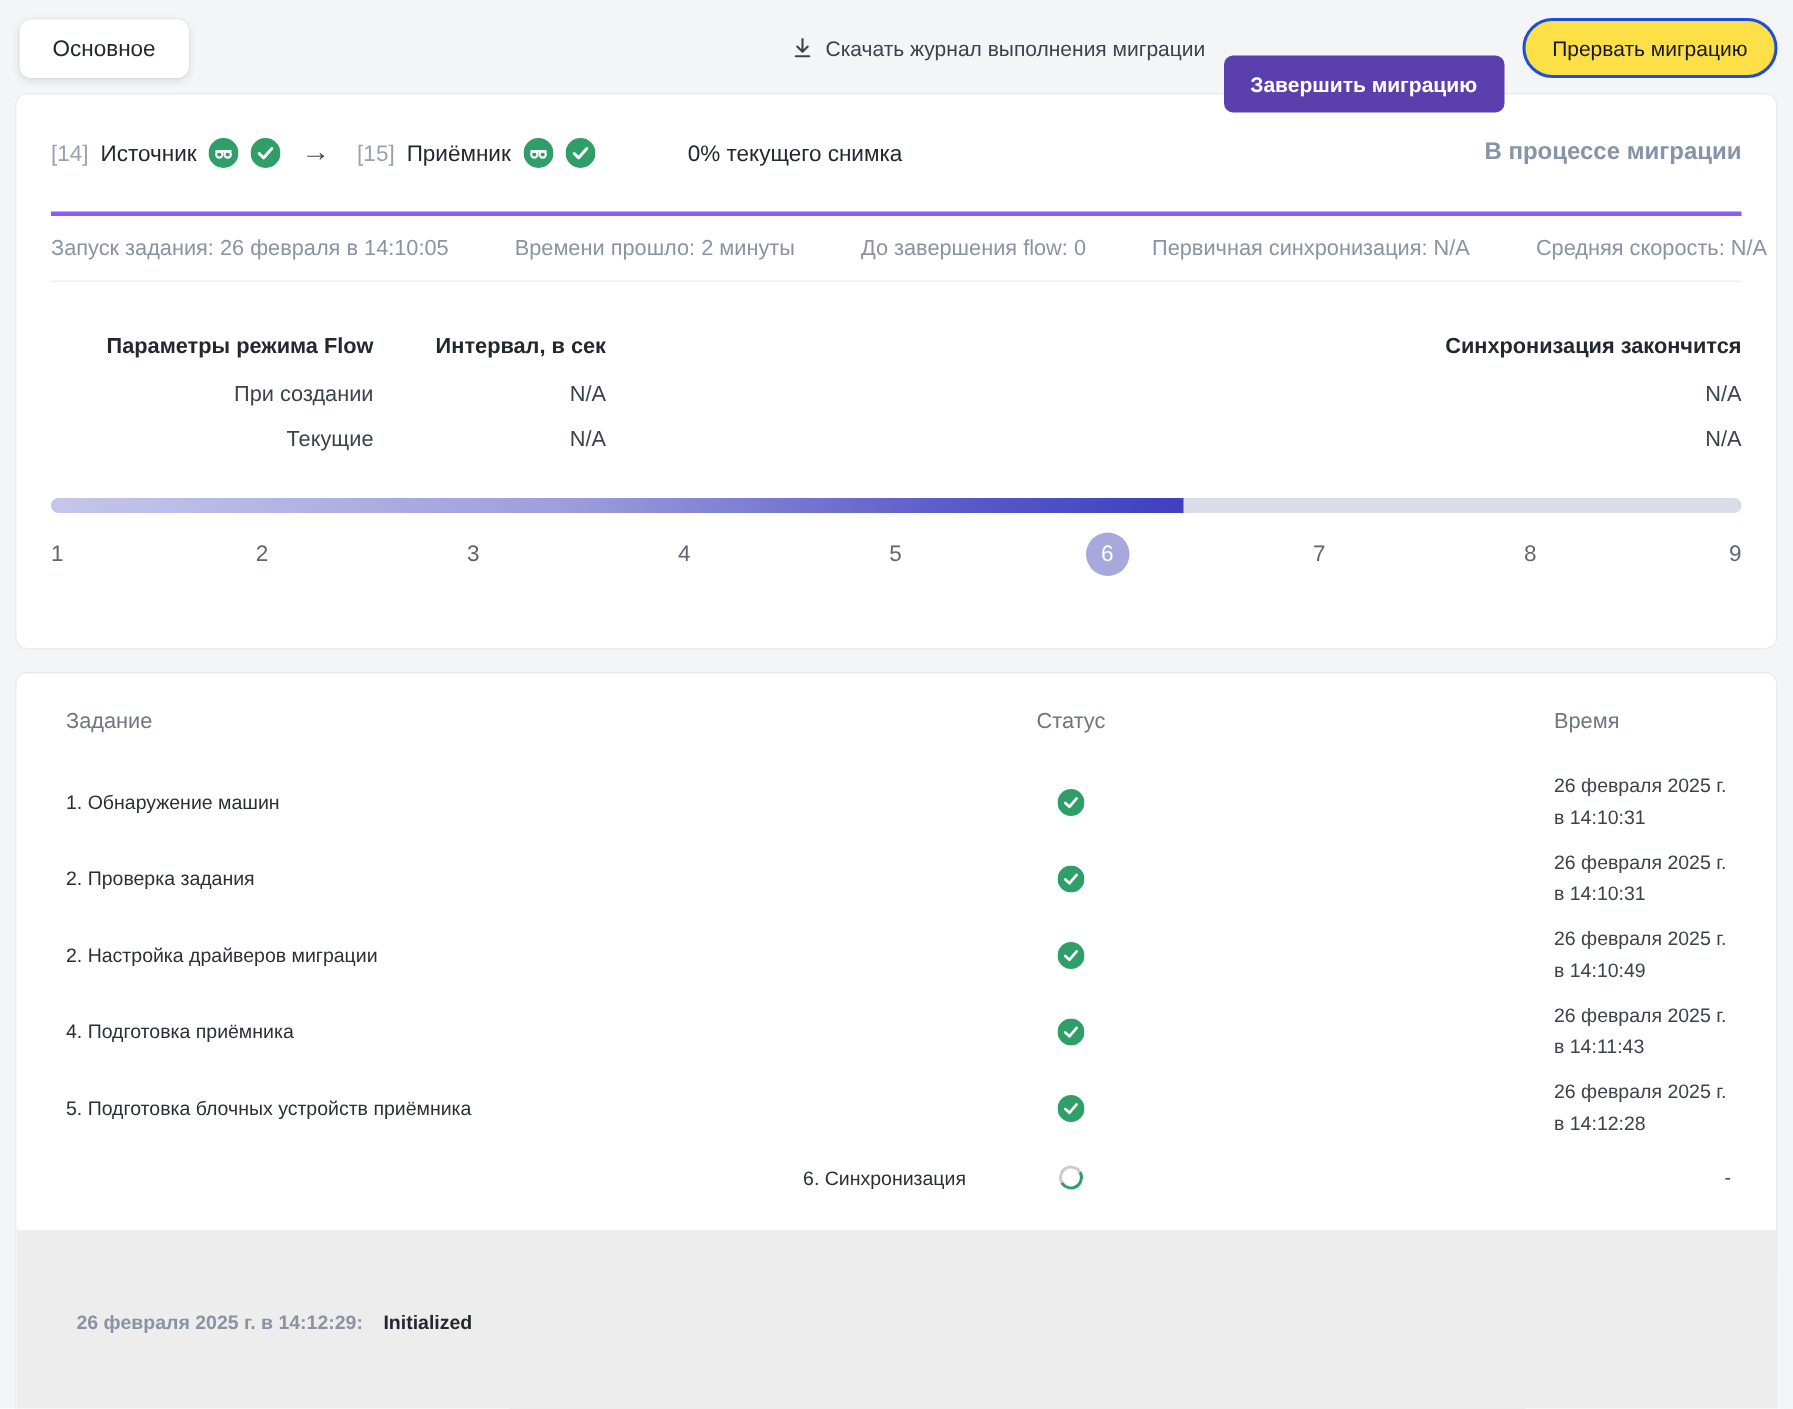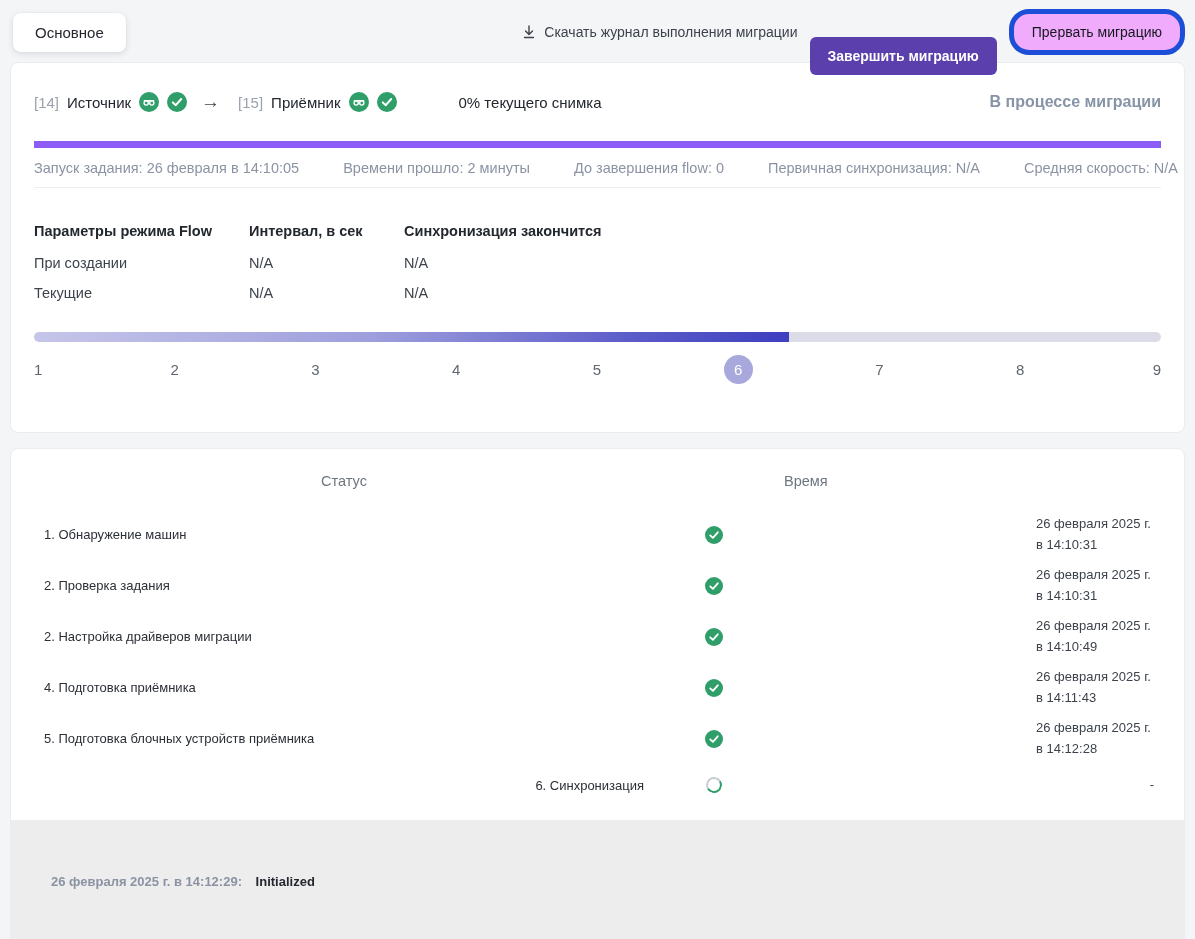--- a/index.html
+++ b/index.html
@@ -22,22 +22,22 @@
     box-shadow:0 2px 6px rgba(30,30,60,.12), 0 0 0 1px rgba(30,30,60,.02);
   }
   .topbar-right { margin-left:auto; display:flex; align-items:center; gap:12px; }
   .download-link { display:flex; align-items:center; gap:8px; font-size:14px; color:#3d434c; cursor:pointer; }
   .download-link svg { display:block; }
   .btn-primary {
     background:#5b3fad; color:#fff; font-size:14px; font-weight:700;
     border:none; border-radius:6px; padding:11px 18px; cursor:pointer;margin-top:48px;
   }
   .btn-outline {
-    background:#f0abfc; color:#16181d; font-size:14px; font-weight:400;
-    border:5px solid #1d4ed8; border-radius:20px; padding:10px 18px; cursor:pointer;
+    background:#fde047; color:#16181d; font-size:14px; font-weight:400;
+    border:2px solid #1d4ed8; border-radius:20px; padding:10px 18px; cursor:pointer;
   }
 
   
   .card {
     background:#fff; border:1px solid #ececf0; border-radius:8px;
     margin:0 10px; 
   }
   .card1 { margin-top:8px; padding:0 23px; }
   .card2 { margin-top:15px; padding:0; height:510px; overflow:hidden; }
 
@@ -47,28 +47,28 @@
   .endpoint .ep-id { color:#9aa2ae; }
   .endpoint .ep-name { color:#23272e; }
   .icon-badge { width:20px; height:20px; display:block; }
   .arrow-glyph { font-size:19px; color:#3d434c; margin:0 18px 0 14px; }
   .snapshot-progress { font-size:15px; color:#23272e; margin-left:62px; }
   .migration-status { margin-left:auto; font-size:16px; font-weight:700; color:#8793a6; }
 
   
   .stats-strip {
     display:flex; align-items:center; height:47px;
-    border-top:7px solid #8b5cf6; border-bottom:1px solid #eceef1;
+    border-top:3px solid #8b5cf6; border-bottom:1px solid #eceef1;
     font-size:14.5px; color:#8b93a3;
   }
   .stat-item { white-space:nowrap; }
   .stat-sep { width:1px; height:22px; background:#e7eaee; margin:0 22px; }
 
   
-  .flow-table { margin-top:35px; font-size:14.5px; }
+  .flow-table { margin-top:35px; font-size:14.5px;text-align:right; }
   .flow-row { display:grid; grid-template-columns:215px 155px 1fr; margin-bottom:14px; }
   .flow-row.head { font-weight:700; color:#23272e; margin-bottom:16px; }
   .flow-row .cell { color:#3d434c; }
   .flow-row.head .cell { color:#23272e; }
 
   
   .progress-wrap { margin-top:31px; }
   .progress-track {
     height:10px; border-radius:6px; background:#dcdce8; overflow:hidden; position:relative;
   }
@@ -222,20 +222,21 @@
       <span class="step">8</span>
       <span class="step">9</span>
     </div>
   </div>
   <div class="card1-bottom-pad"></div>
 </div>
 
 <div class="card card2">
   <div class="tasks-pad">
     <div class="tasks-grid tasks-header">
+      <span>Задание</span>
       <span class="th-status">Статус</span>
       <span></span>
       <span>Время</span>
     </div>
 
     <div class="tasks-grid task-row">
       <span class="task-label">1. Обнаружение машин</span>
       <span class="task-status">
           <span class="check-icon"><svg width="18" height="18" viewBox="0 0 20 20">
               <circle cx="10" cy="10" r="10" fill="#2f9e68"></circle>

